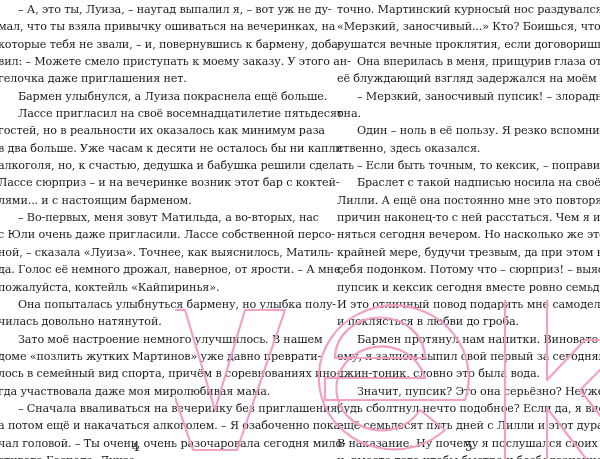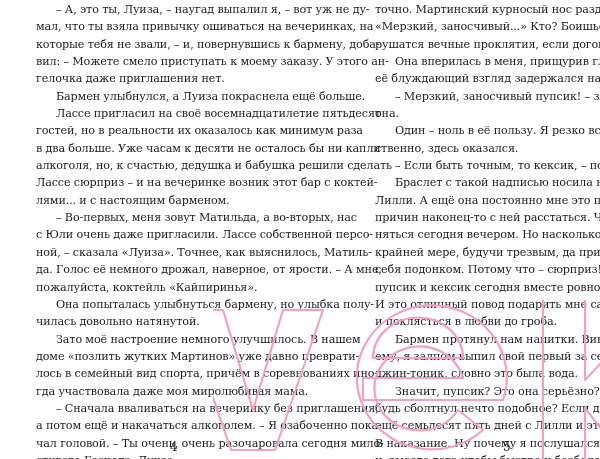--- a/index.html
+++ b/index.html
@@ -2,21 +2,21 @@
 <html><head>
 <meta charset="utf-8">
 <style>
   html, body { margin: 0; padding: 0; }
   body {
     width: 600px; height: 459px; overflow: hidden;
     background: #ffffff; position: relative;
     font-family: "DejaVu Serif", "Liberation Serif", serif;
     color: #1c1c1c;
   }
-  .spread { position: absolute; inset: 0; margin-left: 38px; }
+  .spread { position: absolute; inset: 0; }
   .page { position: absolute; top: 0; height: 459px; }
   .page-left { left: -2px; width: 304px; }
   .page-right { left: 337px; width: 268px; }
   .lines { position: absolute; top: 1px; left: 0; right: 0; }
   .line {
     height: 17.35px; line-height: 17.35px;
     font-size: 11.2px; white-space: nowrap;
     text-align: justify; text-align-last: justify;
     letter-spacing: -0.15px;
   }

